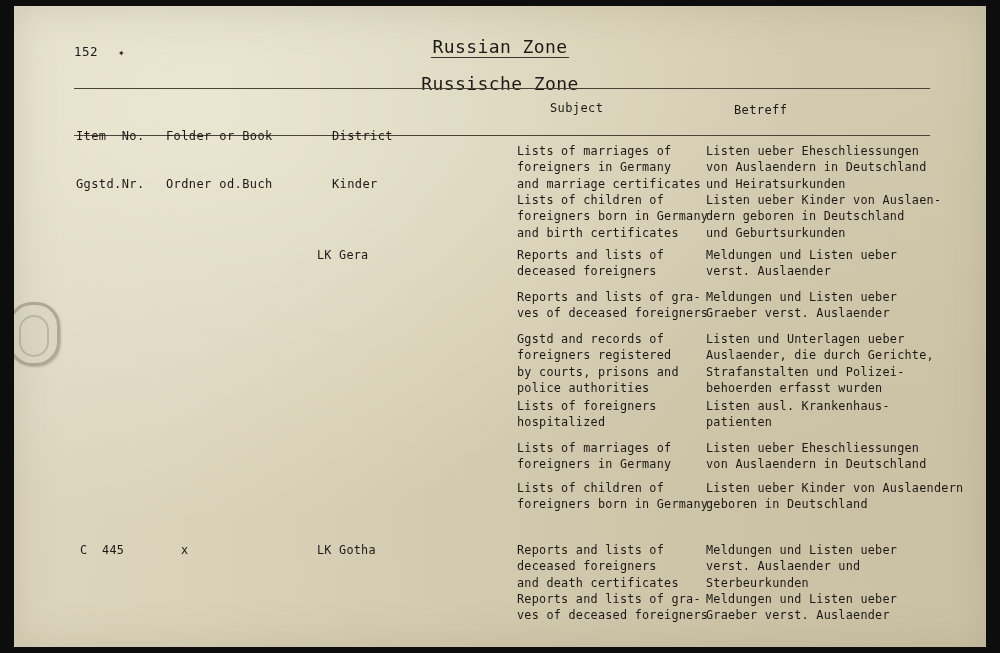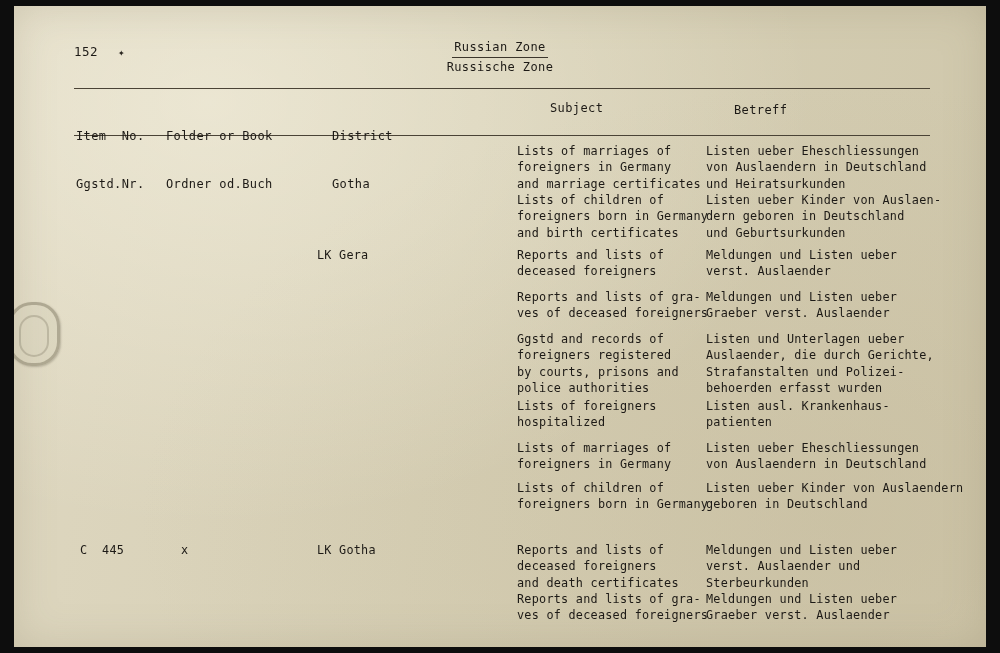--- a/index.html
+++ b/index.html
@@ -65,32 +65,32 @@
     font-size: 11px;
     color: #2a2620;
   }
 
   .zone-head {
     position: absolute;
     left: 0;
     top: 32px;
     width: 972px;
     text-align: center;
-    font-size: 12px;
+    font-size: 18px;
     line-height: 18px;
     letter-spacing: 0.4px;
   }
   .zone-head .en {
     display: inline-block;
     border-bottom: 1px solid #3b352b;
     padding: 0 2px 1px 2px;
   }
   .zone-head .de {
     display: block;
-    margin-top: 0;
+    margin-top: 17px;
   }
 
   .rule {
     position: absolute;
     left: 60px;
     width: 856px;
     border-top: 1px solid #4a4336;
   }
   .rule-top { top: 82px; }
   .rule-bottom { top: 129px; }
@@ -155,21 +155,21 @@
   <div class="col-head ch-folder">
     <div>Folder or Book</div>
     <div>Ordner od.Buch</div>
   </div>
   <div class="col-head ch-item">
     <div>Item  No.</div>
     <div>Ggstd.Nr.</div>
   </div>
   <div class="col-head ch-district">
     <div>District</div>
-    <div>Gotha</div>
+    <div>Kinder</div>
   </div>
   <div class="col-head ch-subject">Subject</div>
   <div class="col-head ch-betreff">Betreff</div>
 
   <div class="rows" id="rows">
       <div class="row" style="top: 137px;">
         <div class="cell c-item"></div>
         <div class="cell c-folder"></div>
         <div class="cell c-district"></div>
         <div class="cell c-subject">Lists of marriages of

